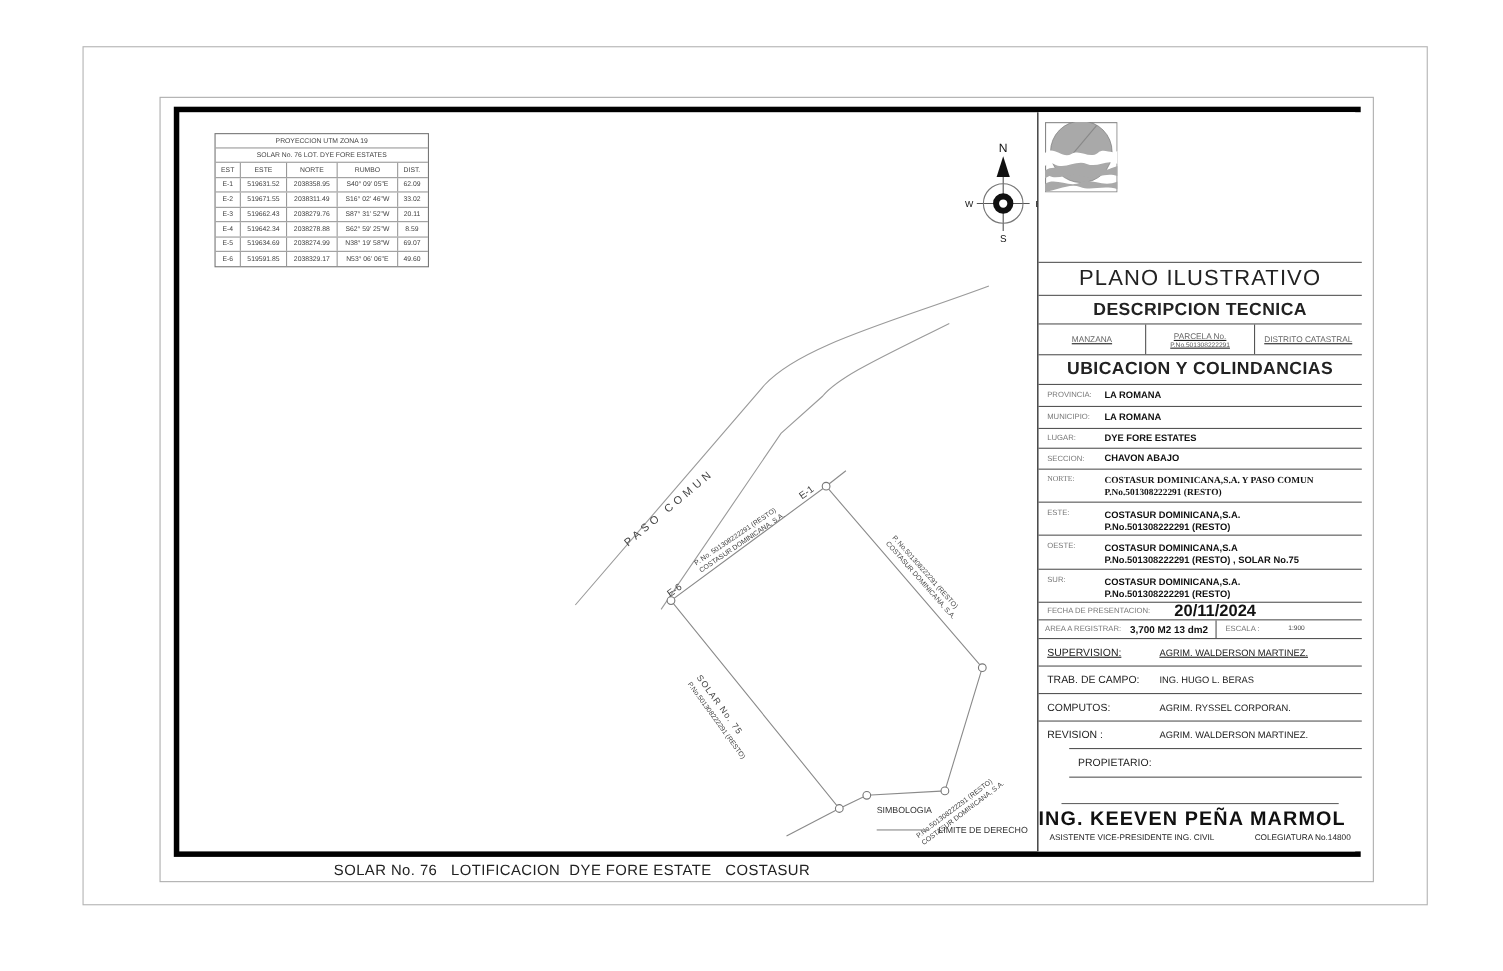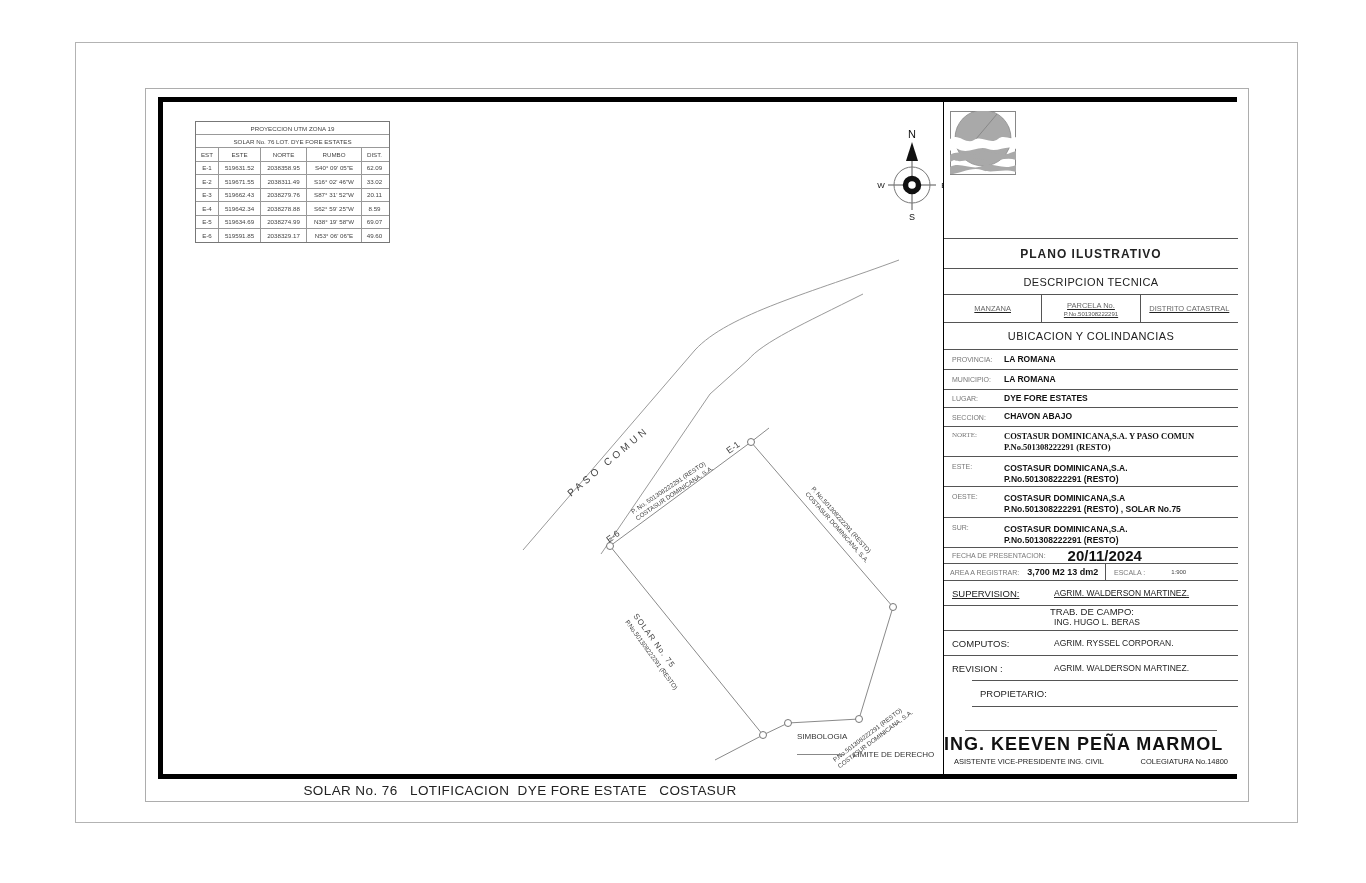--- a/index.html
+++ b/index.html
@@ -28,22 +28,22 @@
   
   .compass{position:absolute;left:870px;top:118px;}
 
   
   .logo{position:absolute;left:944px;top:106px;}
 
   
   .panel{position:absolute;left:780px;top:0px;width:294px;height:672px;border-left:1.5px solid #000;
          display:flex;flex-direction:column;background:#fff;}
   .p-row{border-top:1px solid #555;box-sizing:border-box;flex:0 0 auto;}
-  .p-title{display:flex;align-items:center;justify-content:center;font-weight:bold;font-size:12px;letter-spacing:1px;}
-  .p-sec{display:flex;align-items:center;justify-content:center;font-weight:normal;font-size:11px;letter-spacing:.4px;}
+  .p-title{display:flex;align-items:center;justify-content:center;font-weight:normal;font-size:20px;letter-spacing:1px;}
+  .p-sec{display:flex;align-items:center;justify-content:center;font-weight:bold;font-size:16px;letter-spacing:.4px;}
   .p-3col{display:flex;text-decoration:underline;}
   .p-3col > div{flex:1;border-left:1px solid #555;display:flex;flex-direction:column;align-items:center;justify-content:center;
                 font-size:7.5px;color:#666;text-align:center;}
   .p-3col > div:first-child{border-left:none;}
   .p-3col .sub{font-size:6px;color:#555;margin-top:1px;}
   .col-row{display:flex;align-items:center;}
   .col-label{width:52px;padding-left:8px;font-size:7px;color:#777;flex:0 0 auto;}
   .col-val{font-size:8.5px;font-weight:bold;color:#111;line-height:1.35;}
   .fecha-row{display:flex;align-items:center;}
   .fecha-label{padding-left:8px;font-size:7px;color:#777;}
@@ -275,21 +275,21 @@
         <div class="escala">
           <span class="escala-label">ESCALA :</span>
           <span class="escala-val">1:900</span>
         </div>
       </div>
 
       <div class="p-row staff-row" style="height:25px;text-decoration:underline;">
         <div class="staff-label">SUPERVISION:</div>
         <div class="staff-val" style="margin-left:12px;">AGRIM. WALDERSON MARTINEZ.</div>
       </div>
-      <div class="p-row staff-row" style="height:25px;flex-direction:column;">
+      <div class="p-row staff-row" style="height:25px;">
         <div class="staff-label">TRAB. DE CAMPO:</div>
         <div class="staff-val" style="margin-left:12px;">ING. HUGO L. BERAS</div>
       </div>
       <div class="p-row staff-row" style="height:25px;">
         <div class="staff-label">COMPUTOS:</div>
         <div class="staff-val" style="margin-left:12px;">AGRIM. RYSSEL CORPORAN.</div>
       </div>
       <div class="p-row staff-row" style="height:25px;">
         <div class="staff-label">REVISION :</div>
         <div class="staff-val" style="margin-left:12px;">AGRIM. WALDERSON MARTINEZ.</div>

